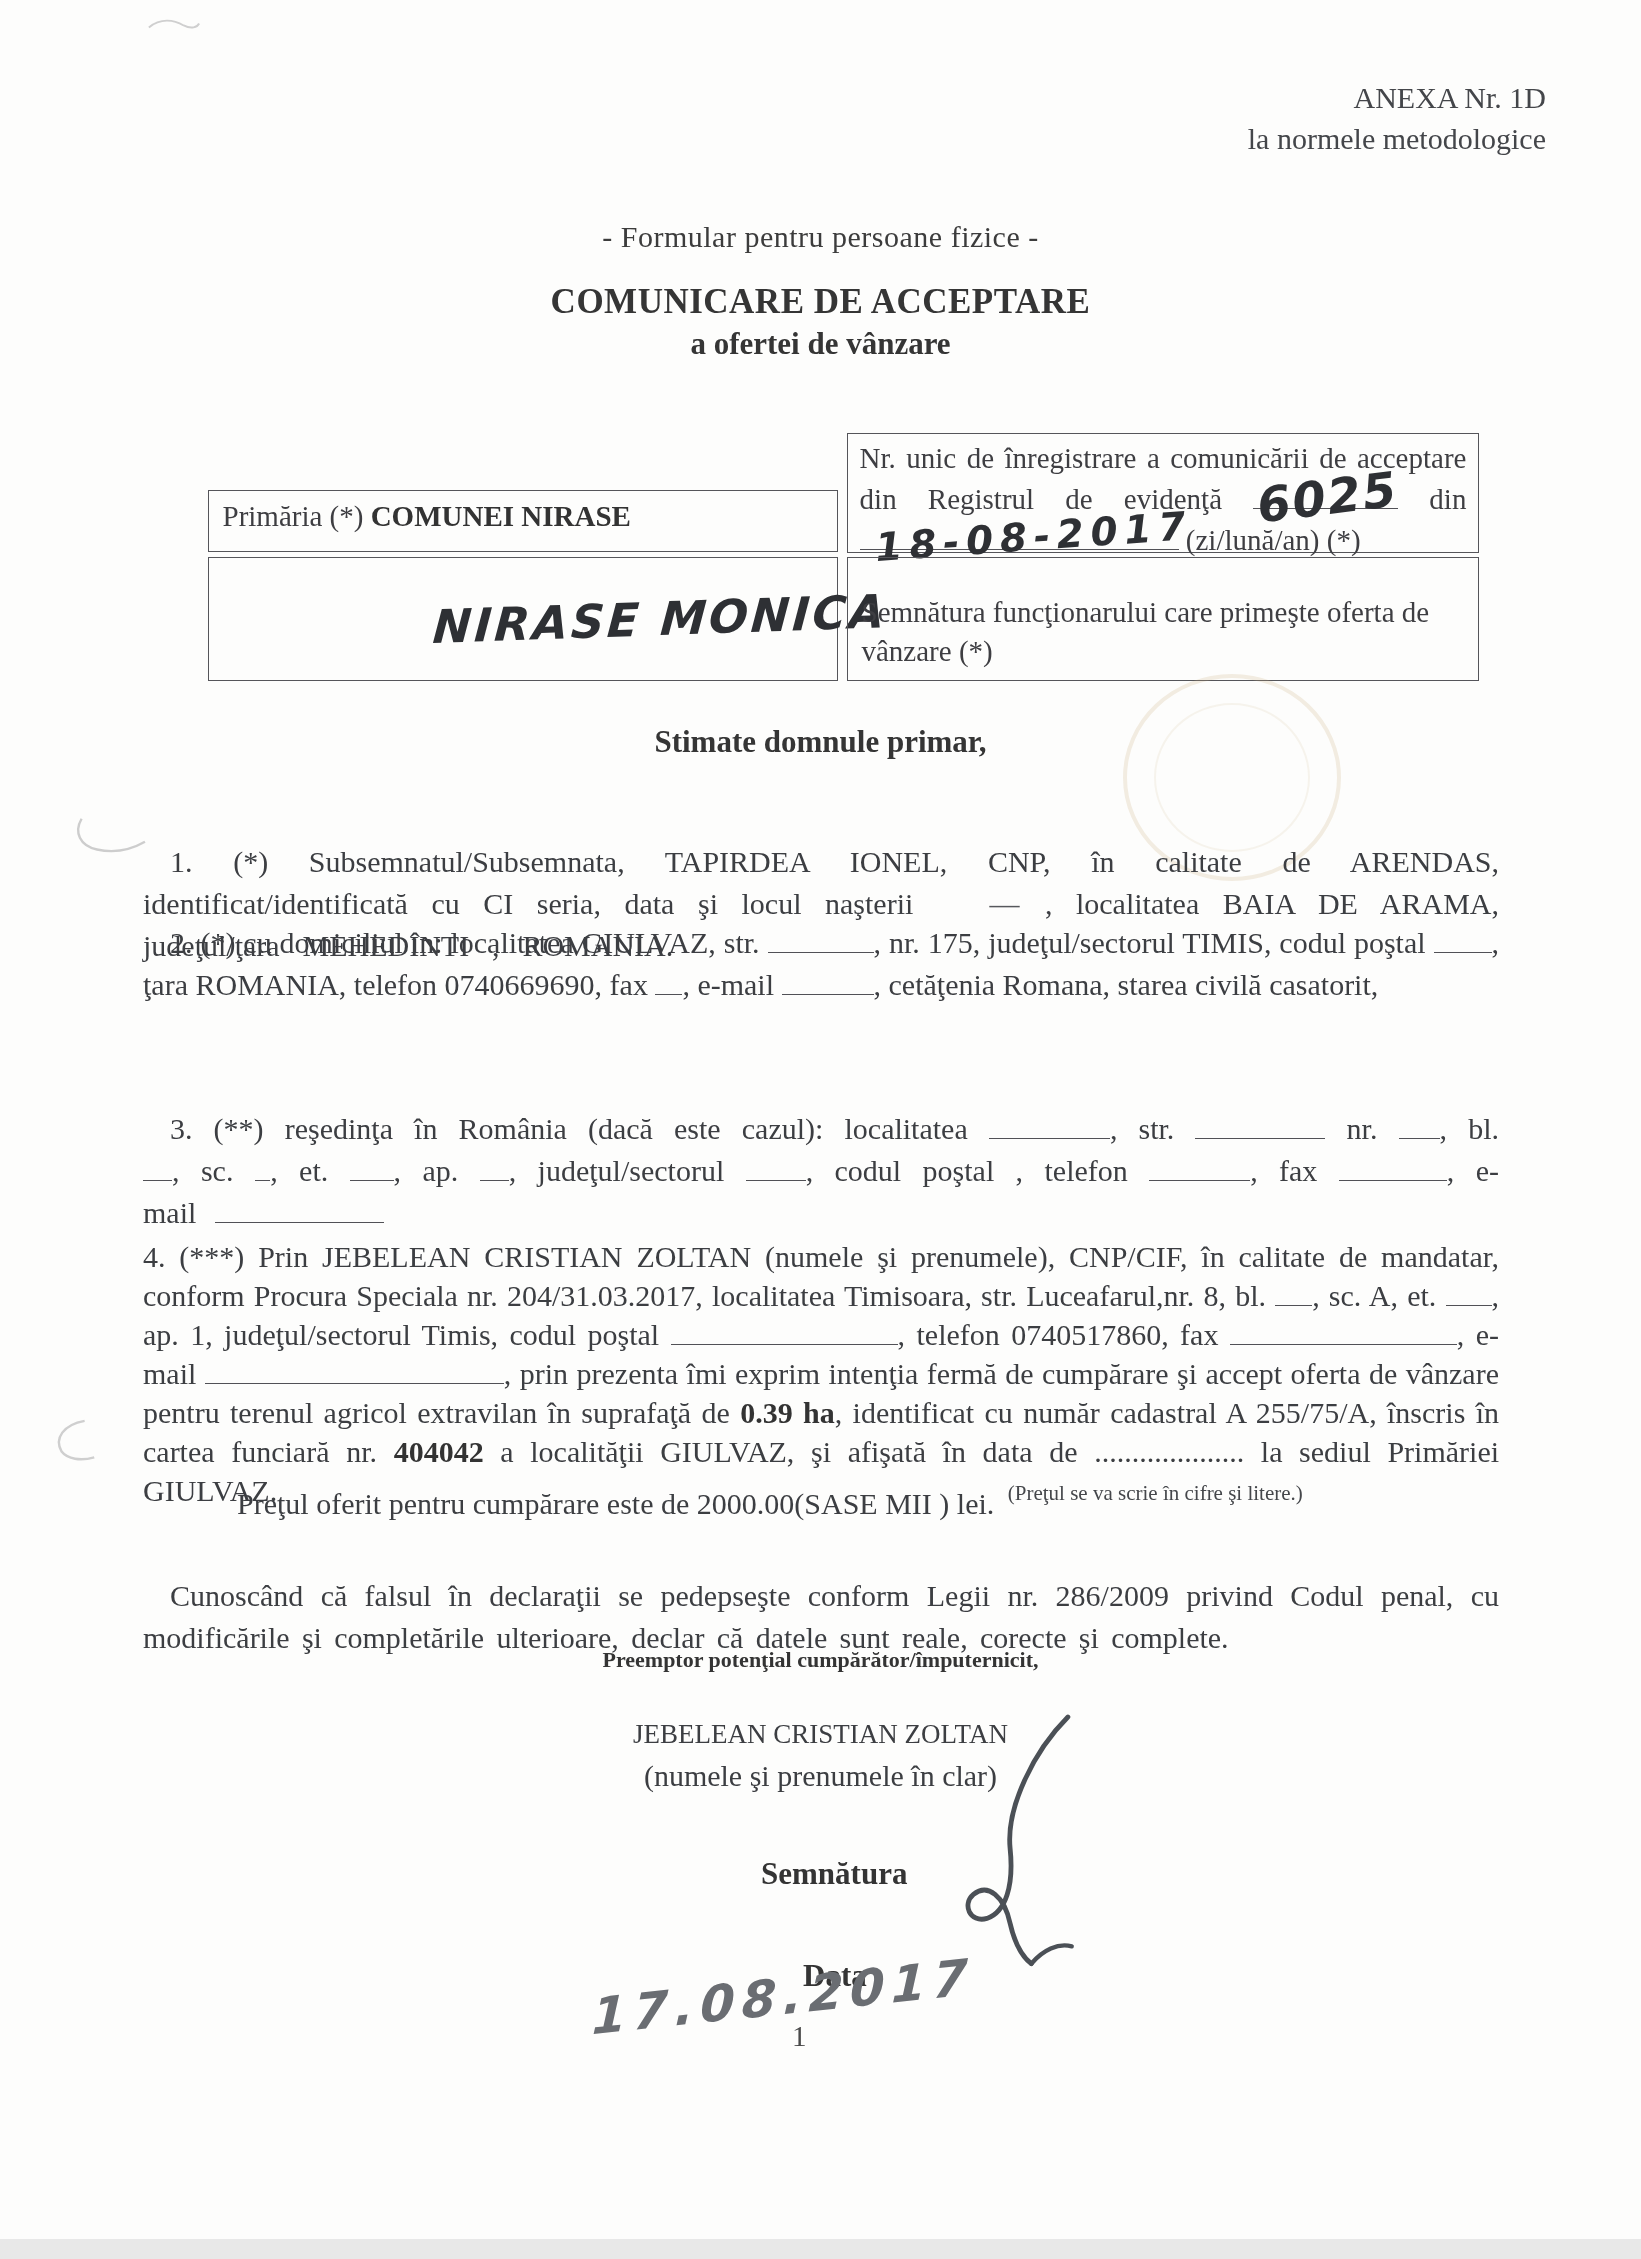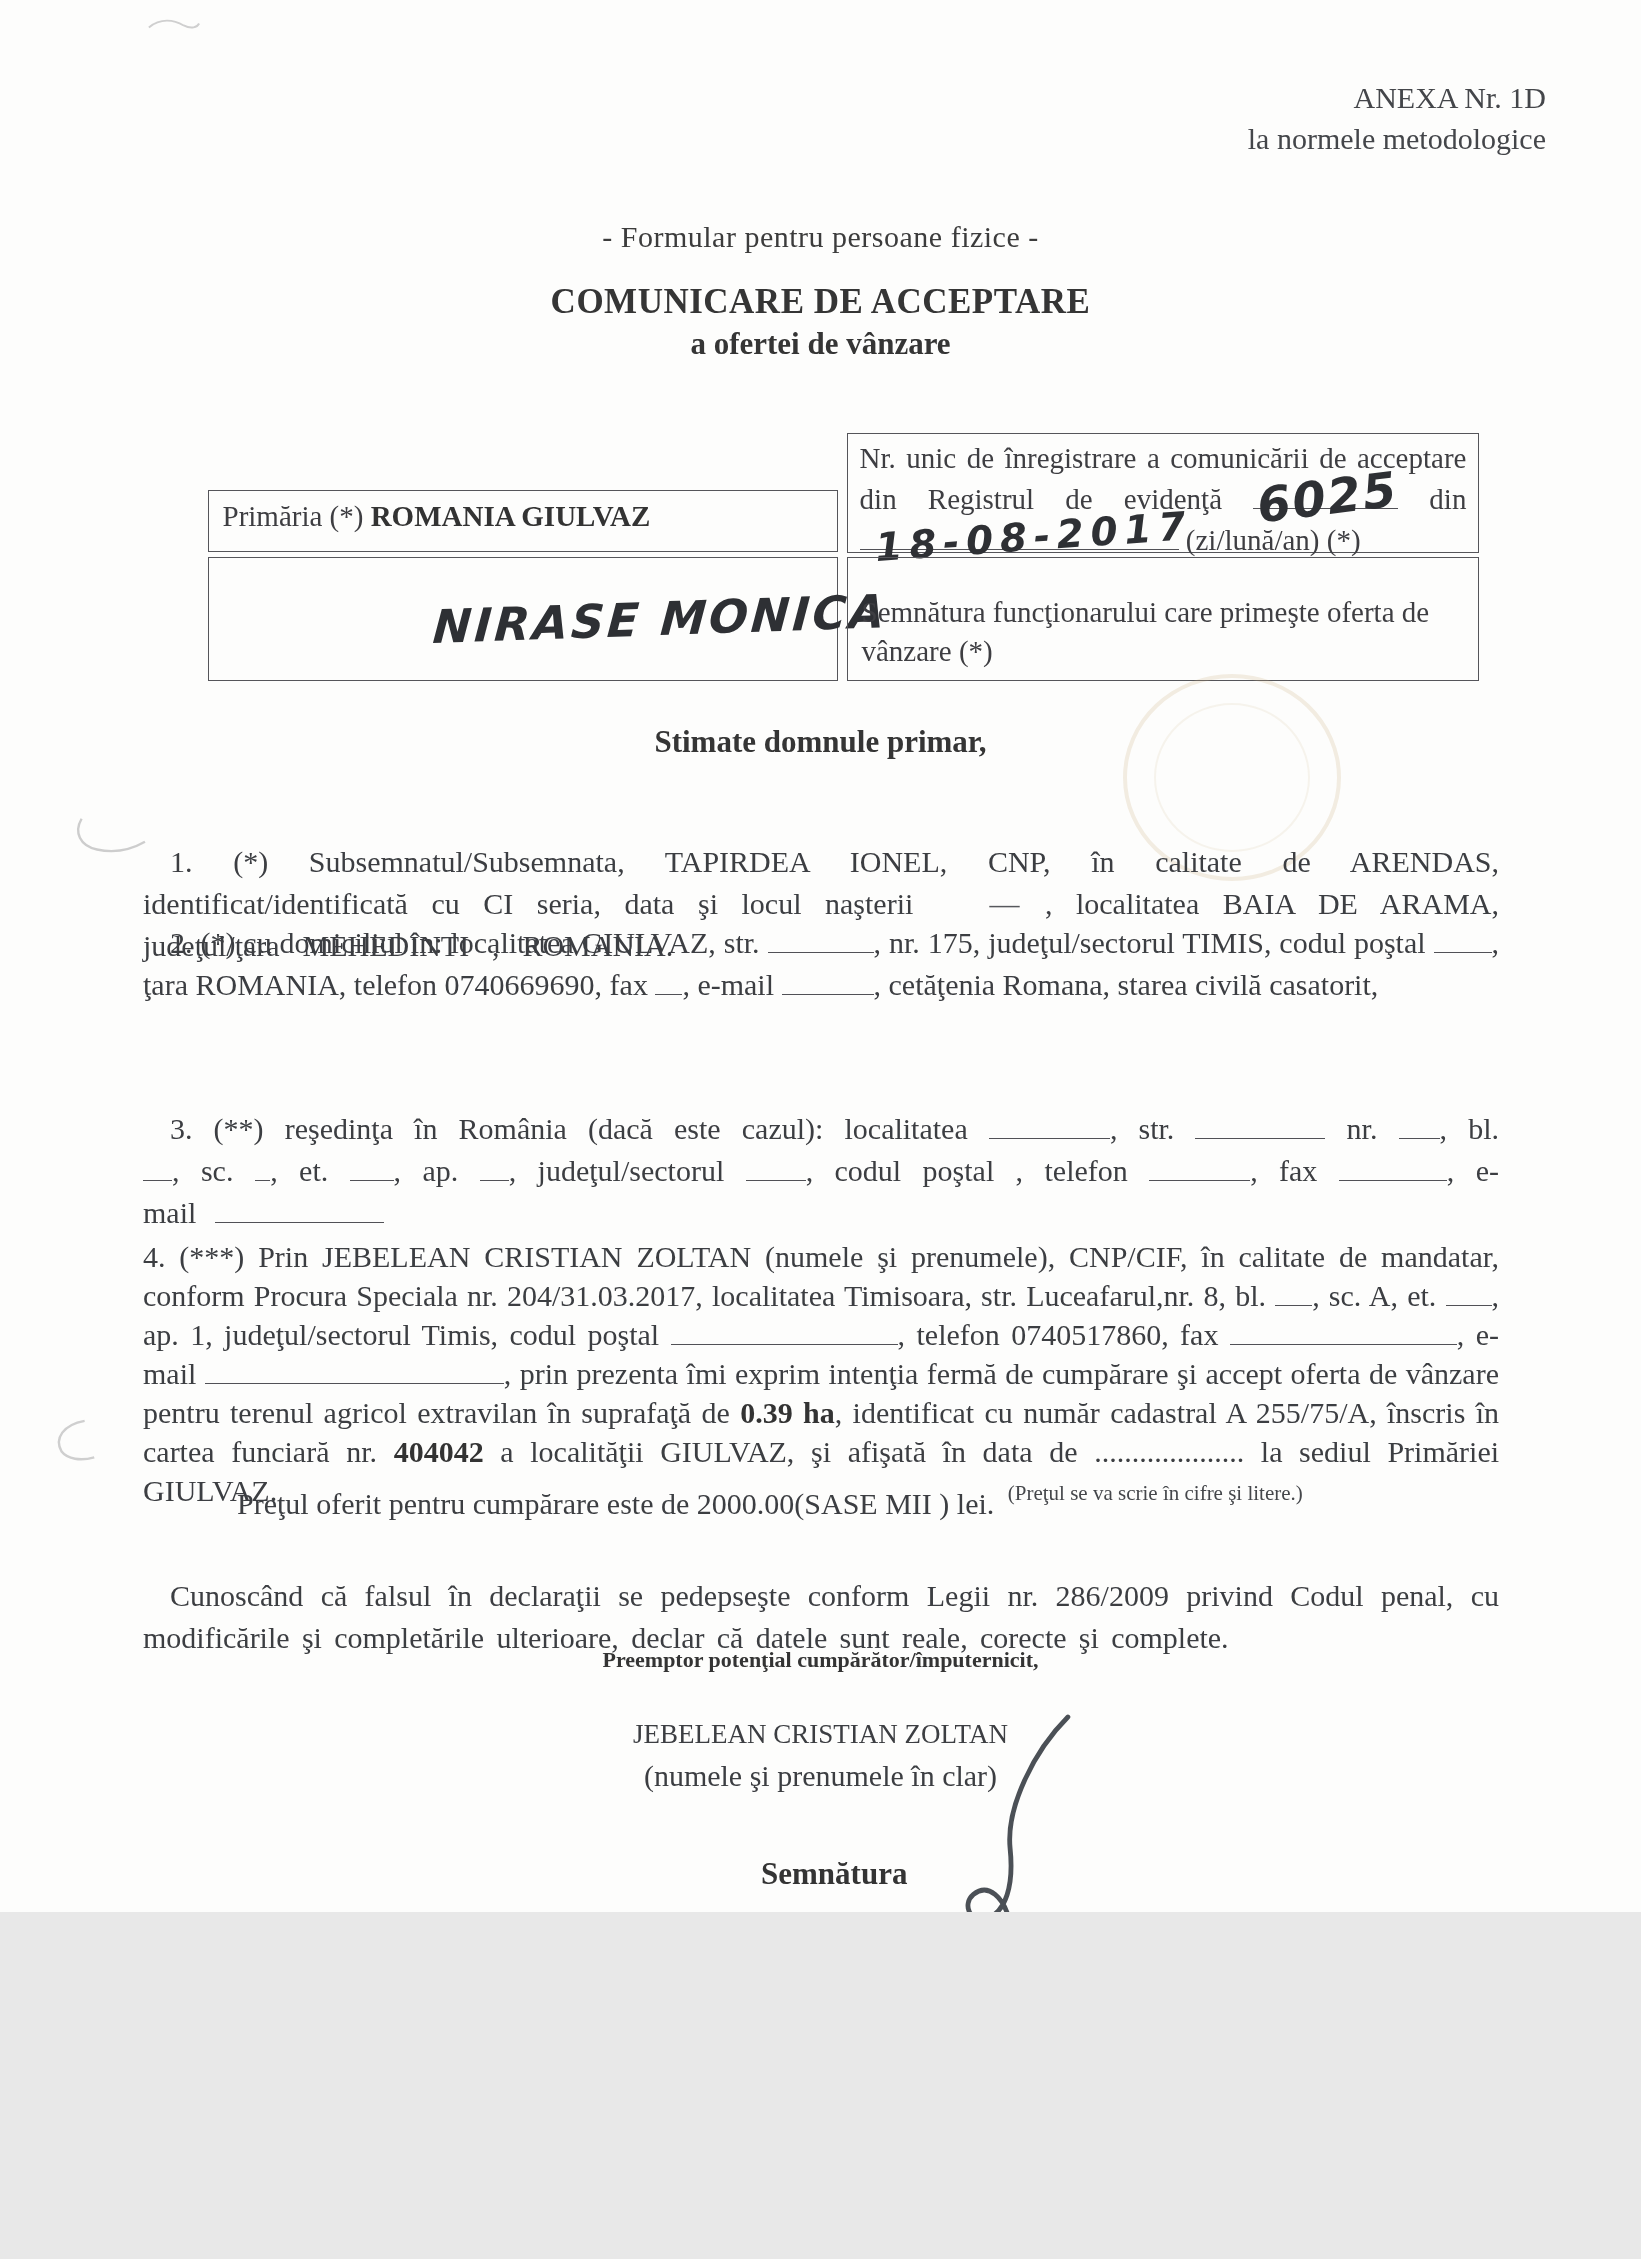--- a/index.html
+++ b/index.html
@@ -1,17 +1,17 @@
 <!DOCTYPE html>
 <html lang="ro"><head>
 <meta charset="utf-8">
 <style>
   html,body { margin:0; padding:0; background:#e8e8e8; }
   .page {
-    position:relative; width:1641px; height:1912px;
+    position:relative; width:1641px; height:2239px;
     background:#fdfdfc; overflow:hidden;
     font-family:"Liberation Serif", serif;
     color:#3c3c3c;
     margin:0 auto;
   }
   .abs { position:absolute; }
   .center { left:0; width:1641px; text-align:center; }
   b, strong { color:#333; }
 
   .annex { right:95px; top:77px; text-align:right; font-size:30px; line-height:41px; color:#44464a; }
@@ -99,21 +99,21 @@
     <div>ANEXA Nr. 1D</div>
     <div>la normele metodologice</div>
   </div>
 
   <div class="abs center form-type">- Formular pentru persoane fizice -</div>
   <div class="abs center title2">a ofertei de vânzare</div>
   <div class="abs center title1">COMUNICARE DE ACCEPTARE</div>
 
   <div class="cell" style="left:208px;top:490px;width:630px;height:62px">
     <span>Primăria (*)</span>
-    <span class="val">ROMANIA GIULVAZ</span>
+    <span class="val">COMUNEI NIRASE</span>
   </div>
   <div class="cell" style="left:208px;top:557px;width:630px;height:124px">
     <span class="hw hw-name">NIRASE MONICA</span>
   </div>
 
   <div class="cell justify" style="left:847px;top:433px;width:632px;height:120px;line-height:41px;padding:3.9px 11.6px">
     <span>Nr. unic de înregistrare a comunicării de acceptare din Registrul de evidenţă</span>
     <span class="bl" style="width:145px"><span class="hw hw-reg">6025</span></span>
     <span>din</span>
     <span class="bl" style="width:319px"><span class="hw hw-din">18-08-2017</span></span>

